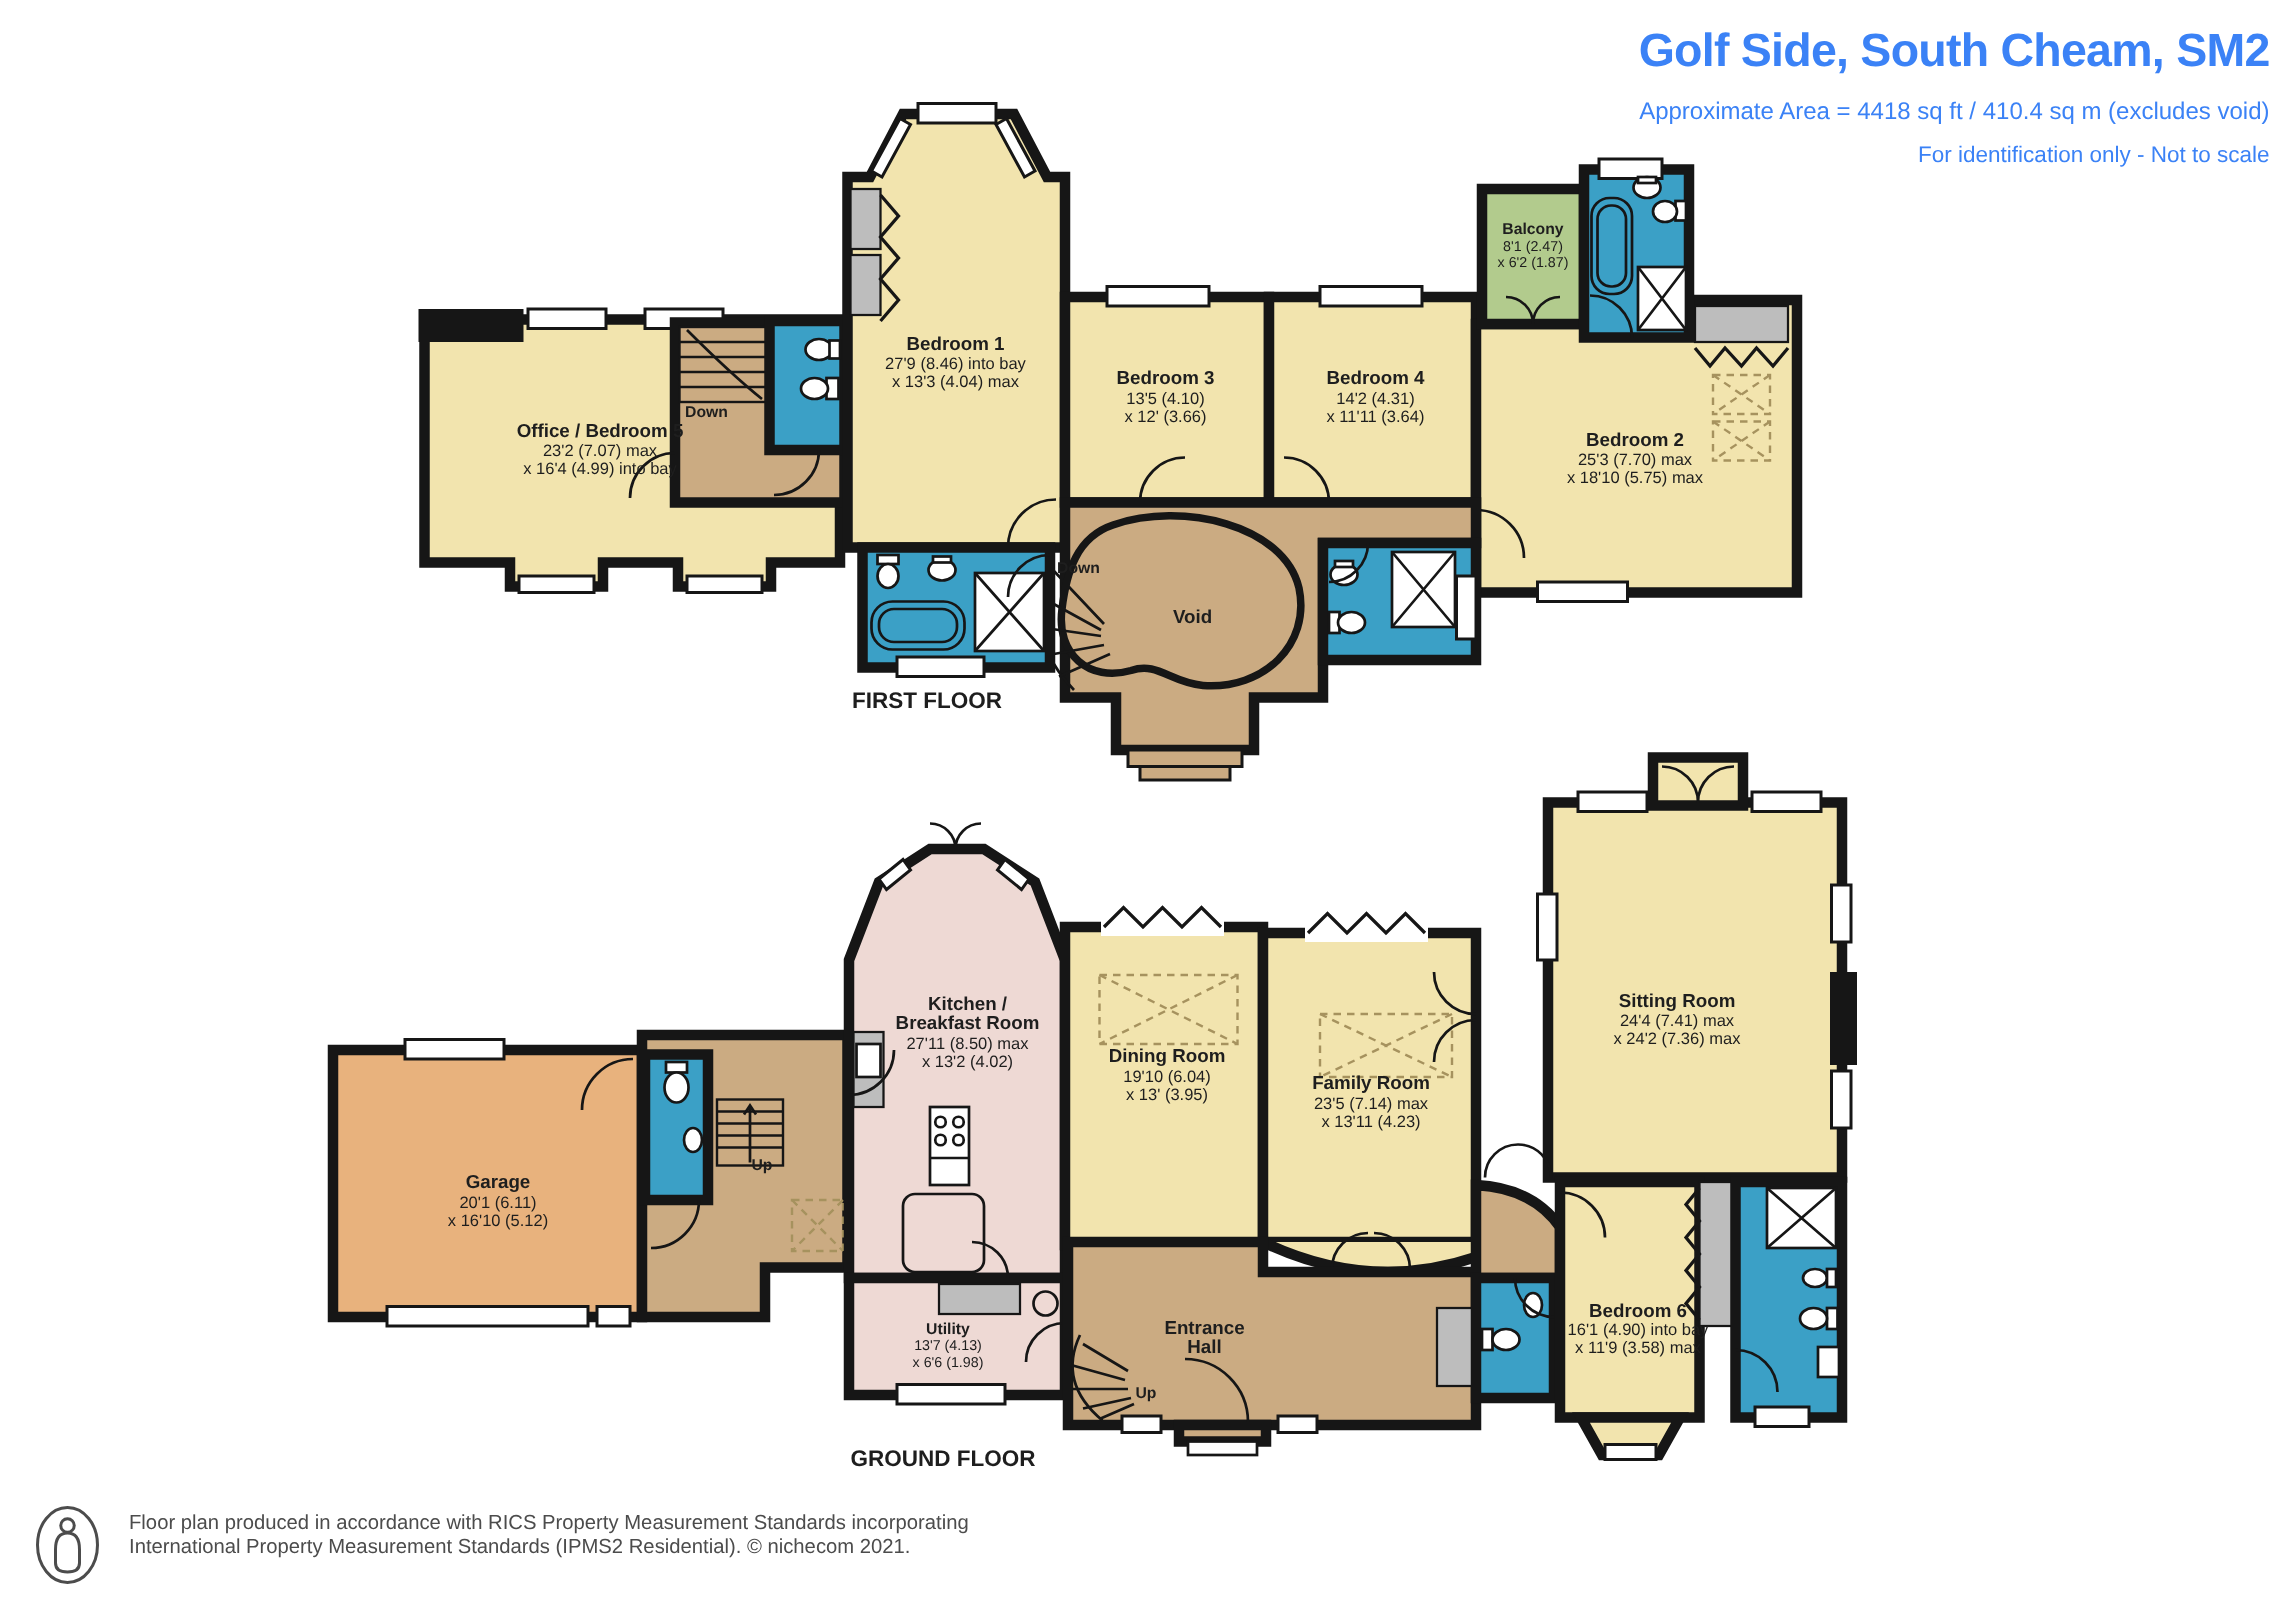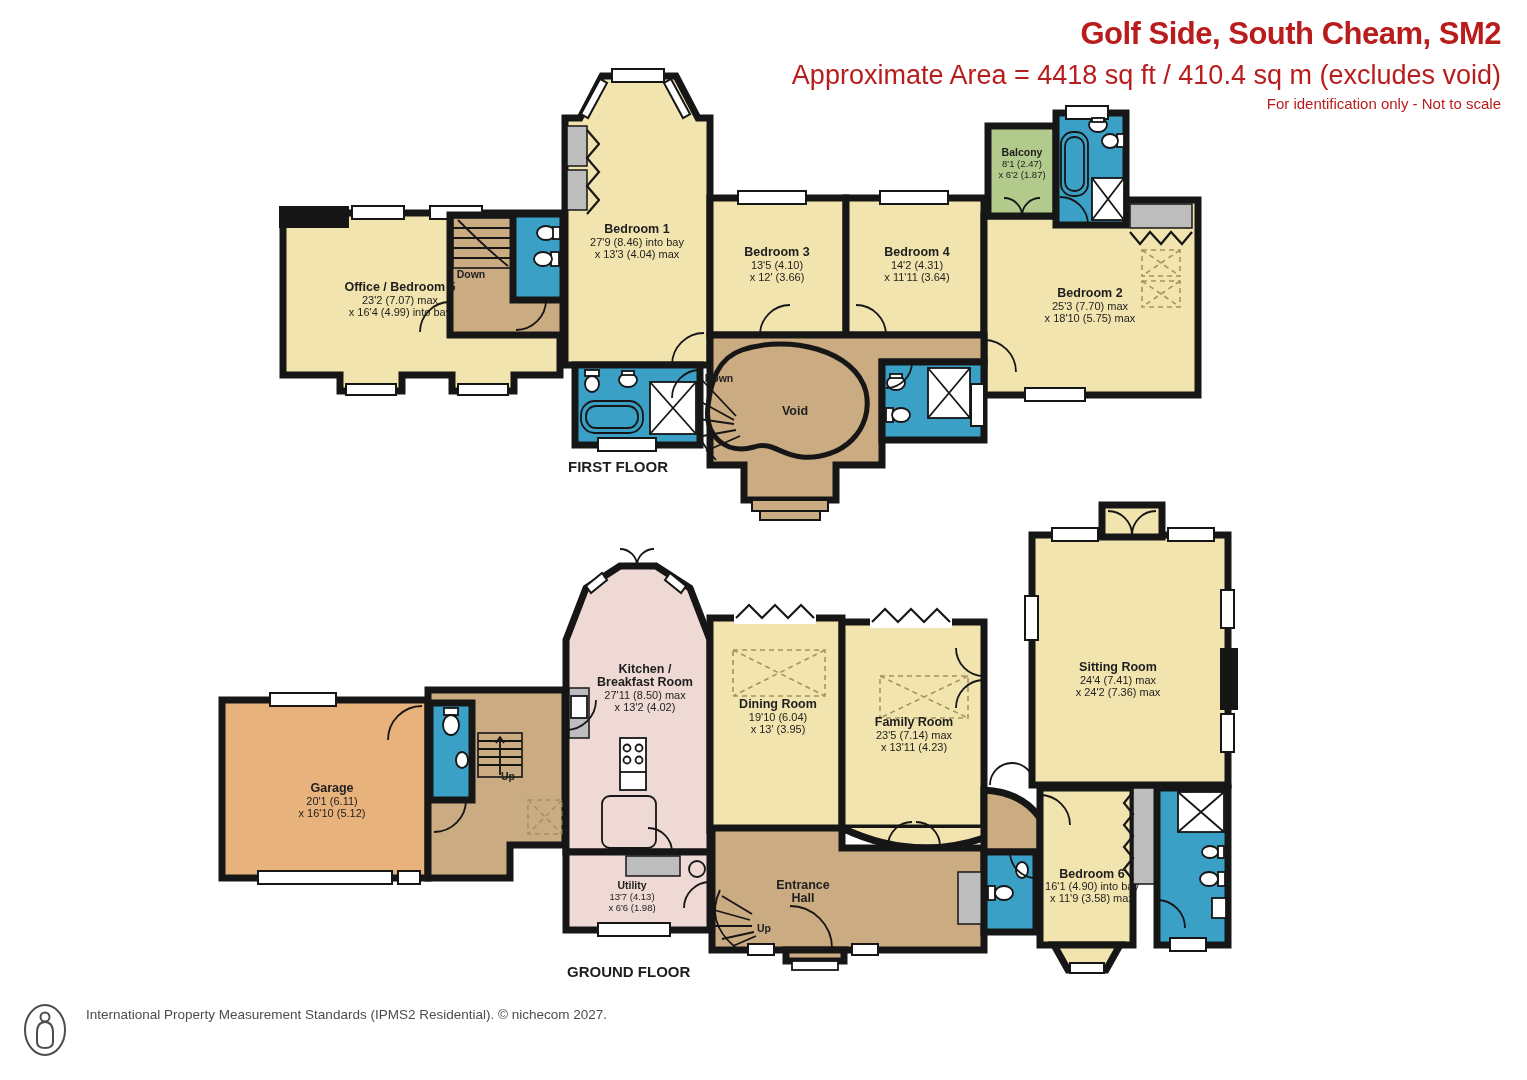--- a/index.html
+++ b/index.html
@@ -1,21 +1,21 @@
 <!DOCTYPE html>
 <html><head>
 <meta charset="utf-8">
 <style>
   html,body{margin:0;padding:0;background:#fff;}
   body{width:1527px;height:1080px;position:relative;font-family:"Liberation Sans",sans-serif;overflow:hidden;}
   .plan-svg{position:absolute;left:0;top:0;}
   
-  .header{position:absolute;top:16px;right:26px;text-align:right;color:#b91c1c;}
+  .header{position:absolute;top:16px;right:14px;text-align:right;color:#3b82f6;}
   .header h1{font-size:31px;font-weight:bold;margin:0 0 10px 0;letter-spacing:-0.5px;}
-  .hline{font-size:27px;line-height:26px;}
+  .hline{font-size:16px;line-height:26px;}
   .hnote{font-size:15px;margin-top:7px;text-align:right;}
   
   .footer{position:absolute;left:22px;top:1002px;display:flex;align-items:flex-start;gap:18px;color:#4c4c4c;}
   .footer .ftext{font-size:13.5px;line-height:15.5px;padding-top:5px;}
   
   text{fill:#1e1e1e;}
   .rname{font:bold 12.5px "Liberation Sans",sans-serif;text-anchor:middle;}
   .rdim{font:11px "Liberation Sans",sans-serif;text-anchor:middle;}
   .rname-sm{font:bold 10.5px "Liberation Sans",sans-serif;text-anchor:middle;}
   .rdim-sm{font:9.5px "Liberation Sans",sans-serif;text-anchor:middle;}
@@ -395,15 +395,16 @@
   <div class="hnote">For identification only - Not to scale</div>
 </div>
 
 <div class="footer">
   <svg width="46" height="56" viewBox="0 0 46 56">
     <ellipse cx="23" cy="28" rx="20" ry="25" fill="none" stroke="#4c4c4c" stroke-width="2"></ellipse>
     <circle cx="23" cy="15" r="4.5" fill="none" stroke="#4c4c4c" stroke-width="2"></circle>
     <path d="M23,20 C17,20 15,25 15,31 L15,40 C15,44 18,46 23,46 C28,46 31,44 31,40 L31,31 C31,25 29,20 23,20 Z" fill="none" stroke="#4c4c4c" stroke-width="2"></path>
   </svg>
   <div class="ftext">
-    <div>International Property Measurement Standards (IPMS2 Residential).   © nichecom 2027.</div>
+    <div>Floor plan produced in accordance with RICS Property Measurement Standards incorporating</div>
+    <div>International Property Measurement Standards (IPMS2 Residential).   © nichecom 2021.</div>
   </div>
 </div>
 
 </body></html>

